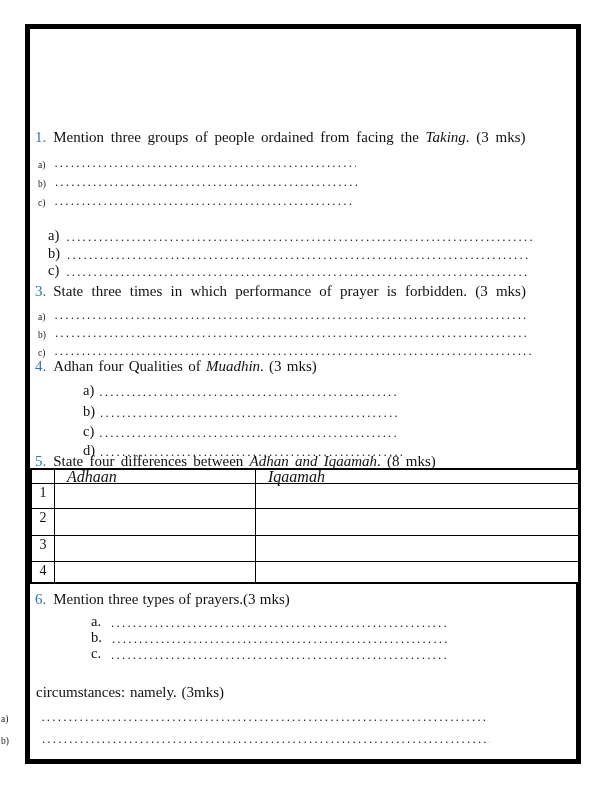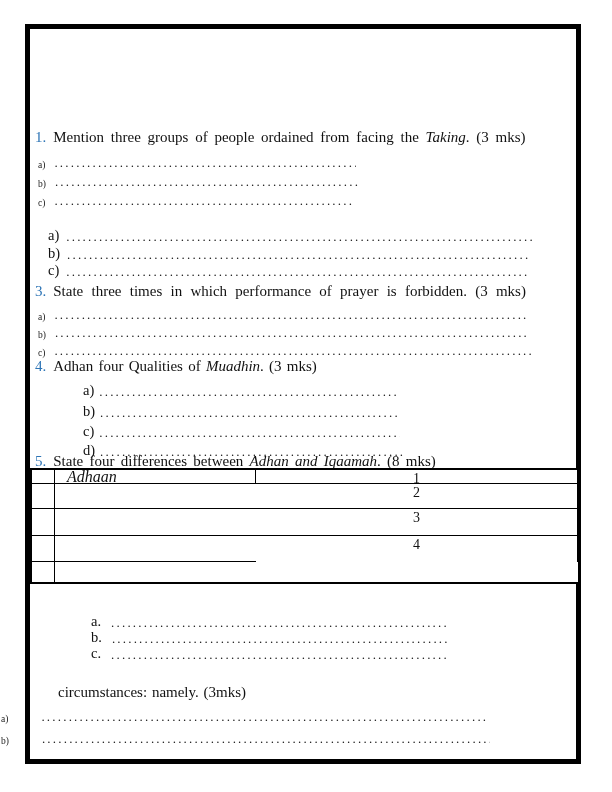--- a/index.html
+++ b/index.html
@@ -97,49 +97,53 @@
     <span class="lbl">d)</span><span class="dots m-q4" style="width:303px">..........................................................................................................................................................................................................................................................................................................</span>
   </div>
 
   <div class="qline ws5" style="top:453px;left:35px">
     <span class="qnum">5.</span><span>State four differences between </span><span class="ital">Adhan and Iqaamah</span><span>. (8 mks)</span>
   </div>
 
   <div class="dtable">
     <div class="dc hcell"></div>
     <div class="dc hcell">Adhaan</div>
+    <div class="dc hcell last-col">Iqaamah</div>
 
     <div class="dc ncell">1</div>
     <div class="dc"></div>
     <div class="dc last-col"></div>
 
     <div class="dc ncell">2</div>
     <div class="dc"></div>
     <div class="dc last-col"></div>
 
     <div class="dc ncell">3</div>
     <div class="dc"></div>
     <div class="dc last-col"></div>
 
     <div class="dc ncell last-row">4</div>
     <div class="dc last-row"></div>
     <div class="dc last-col last-row"></div>
   </div>
 
+  <div class="qline ws0" style="top:591px;left:35px">
+    <span class="qnum">6.</span><span>Mention three types of prayers.(3 mks)</span>
+  </div>
   <div class="dotline" style="top:612px;left:91px">
     <span class="lbl">a.</span><span class="dots m-q6" style="width:336px">..........................................................................................................................................................................................................................................................................................................</span>
   </div>
   <div class="dotline" style="top:628px;left:91px">
     <span class="lbl">b.</span><span class="dots m-q6" style="width:335px">..........................................................................................................................................................................................................................................................................................................</span>
   </div>
   <div class="dotline" style="top:644px;left:91px">
     <span class="lbl">c.</span><span class="dots m-q6" style="width:338px">..........................................................................................................................................................................................................................................................................................................</span>
   </div>
 
-  <div class="qline ws2" style="top:684px;left:58px">
+  <div class="qline ws2" style="top:684px;left:36px">
     <span>circumstances: namely.  (3mks)</span>
   </div>
   <div class="dotline" style="top:706px;left:1px">
     <span class="lbl-sm">a)</span><span class="dots m-q7" style="width:448px">..........................................................................................................................................................................................................................................................................................................</span>
   </div>
   <div class="dotline" style="top:728px;left:1px">
     <span class="lbl-sm">b)</span><span class="dots m-q7" style="width:448px">..........................................................................................................................................................................................................................................................................................................</span>
   </div>
 </div>
 

